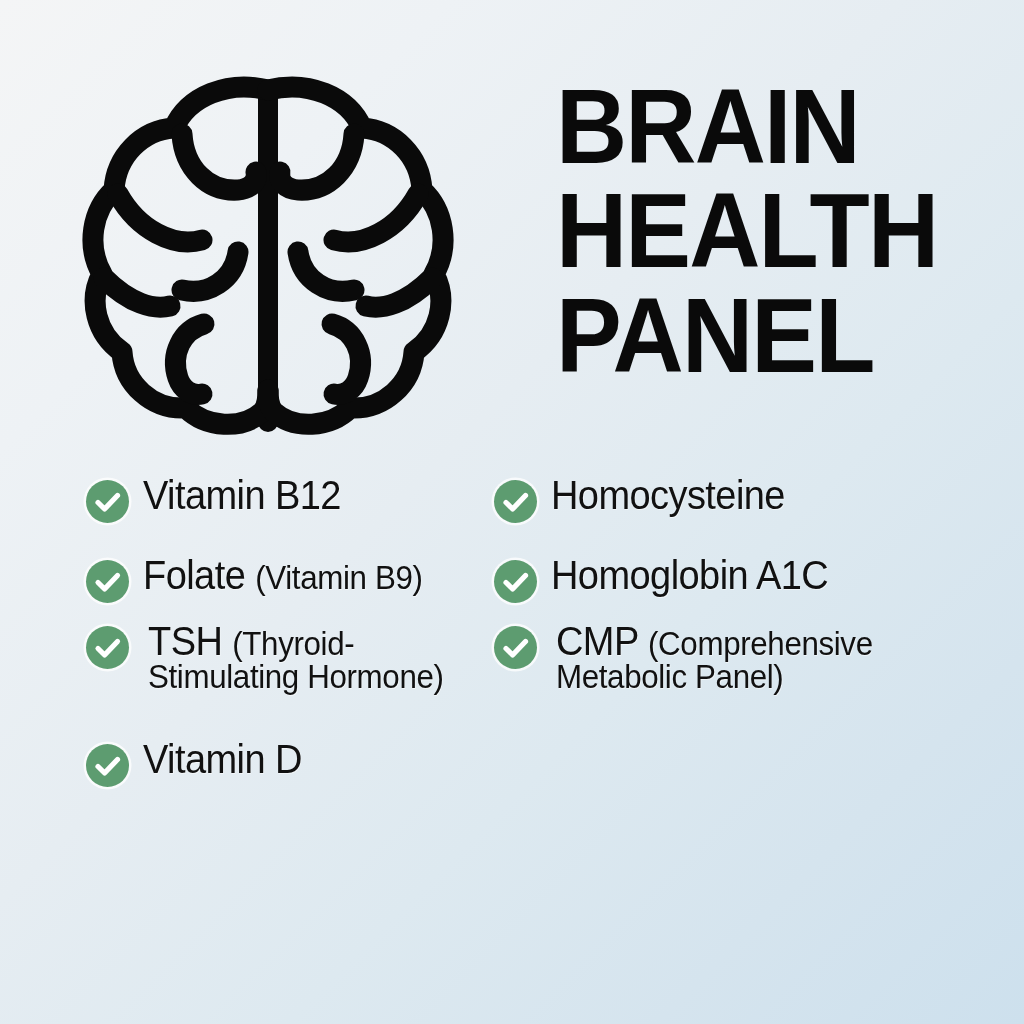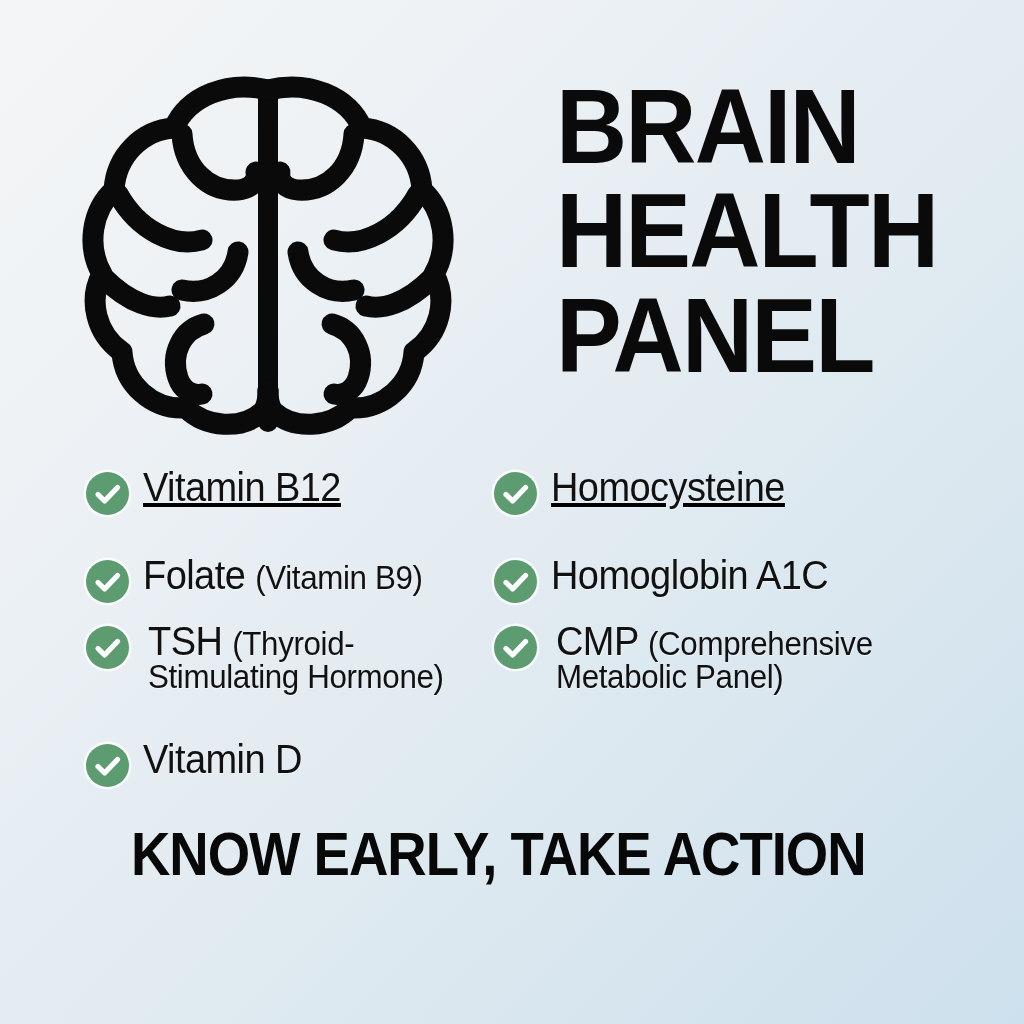--- a/index.html
+++ b/index.html
@@ -123,21 +123,21 @@
     max-width: 400px;
   }
   .check-text .line2 {
     display: block;
     font-size: 33px;
     letter-spacing: -0.4px;
     margin-top: -2px;
   }
 
   
-  .slot-0 { top: 0px; text-decoration: underline; }
+  .slot-0 { top: 8px; }
   .slot-1 { top: 88px; }
   .slot-2 { top: 154px; gap: 19px; }
   .slot-3 { top: 272px; }
 
   
   #tagline {
     position: absolute;
     left: 0;
     right: 0;
     top: 818px;
@@ -291,17 +291,14 @@
           <svg viewBox="0 0 43 43">
               <path d="M12 22.5 L18.6 29 L31.5 15.5" fill="none" stroke="#ffffff" stroke-width="5.2" stroke-linecap="round" stroke-linejoin="round"></path>
             </svg>
         </span>
         <span class="check-text wrap"><span>CMP </span><span class="paren">(Comprehensive</span><span class="line2">Metabolic Panel)</span></span>
       </div>
 
     </div>
   </div>
 
-  <div id="tagline">
-    <span class="tag-text">KNOW EARLY, TAKE ACTION</span>
-  </div>
 
 </div>
 
 </body></html>

